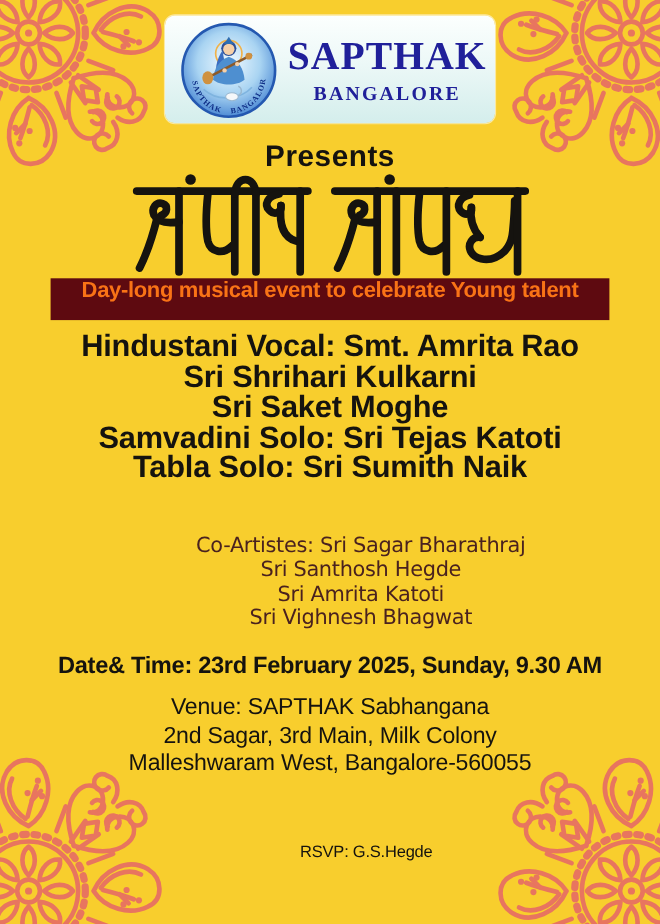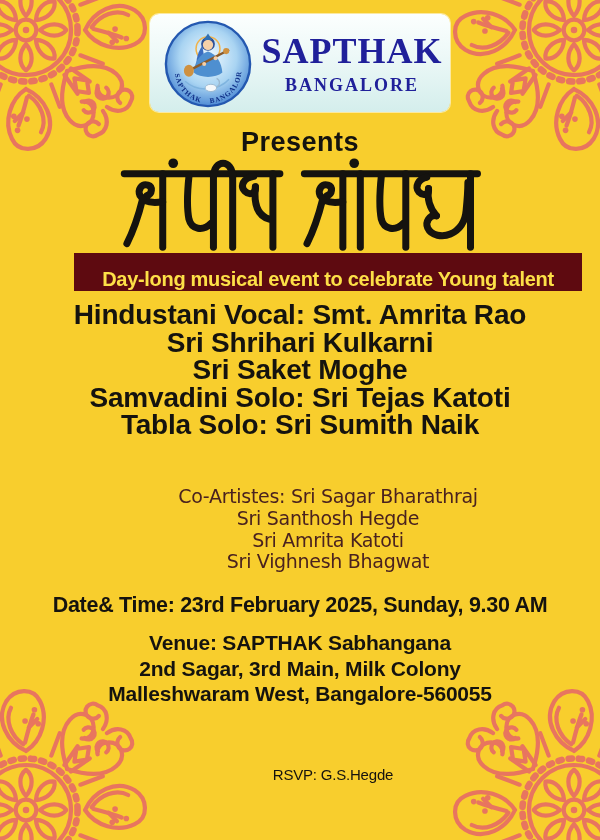--- a/index.html
+++ b/index.html
@@ -34,33 +34,33 @@
   }
 
   .presents{
     position:absolute;top:127px;left:0;width:100%;text-align:center;
     font-size:27px;font-weight:bold;color:#15130f;letter-spacing:.5px;
   }
   .title-wrap{position:absolute;top:151px;left:0;width:100%;display:flex;justify-content:center;}
 
   .banner{
     position:absolute;left:46px;top:253px;width:508px;height:38px;
-    background:#5E0A10;color:#fde047;
-    display:flex;align-items:flex-end;justify-content:center;
-    font-size:20px;font-weight:bold;letter-spacing:-0.3px;margin-left:28px;
+    background:#5E0A10;color:#f97316;
+    display:flex;align-items:flex-start;justify-content:center;
+    font-size:20px;font-weight:bold;letter-spacing:-0.3px;
   }
 
   .block{position:absolute;left:0;width:100%;text-align:center;color:#15130f;}
   .artists{top:301px;font-size:28px;font-weight:bold;line-height:27.5px;letter-spacing:-0.2px;}
   .co-artistes{
     top:486px;font-family:"DejaVu Sans",sans-serif;font-size:19px;
     color:#4A221F;line-height:21.8px;font-weight:normal;letter-spacing:-0.3px;padding-left:28px;
   }
   .datetime{top:593px;font-size:21.5px;font-weight:bold;letter-spacing:-0.3px;}
-  .venue{top:630px;font-size:21px;font-weight:bold;line-height:25.5px;letter-spacing:-0.2px;}
+  .venue{top:630px;font-size:21px;font-weight:normal;line-height:25.5px;letter-spacing:-0.2px;}
   .rsvp{top:763px;font-size:15px;font-weight:normal;line-height:24.5px;letter-spacing:-0.2px;margin-left:33px;}
 
   .arc-text{font-family:"Liberation Serif",serif;font-size:7.5px;font-weight:bold;
     fill:#0d2d86;letter-spacing:1px;}
 </style>
 </head>
 <body>
 
 <svg width="0" height="0" style="position:absolute" aria-hidden="true">
   <defs>

